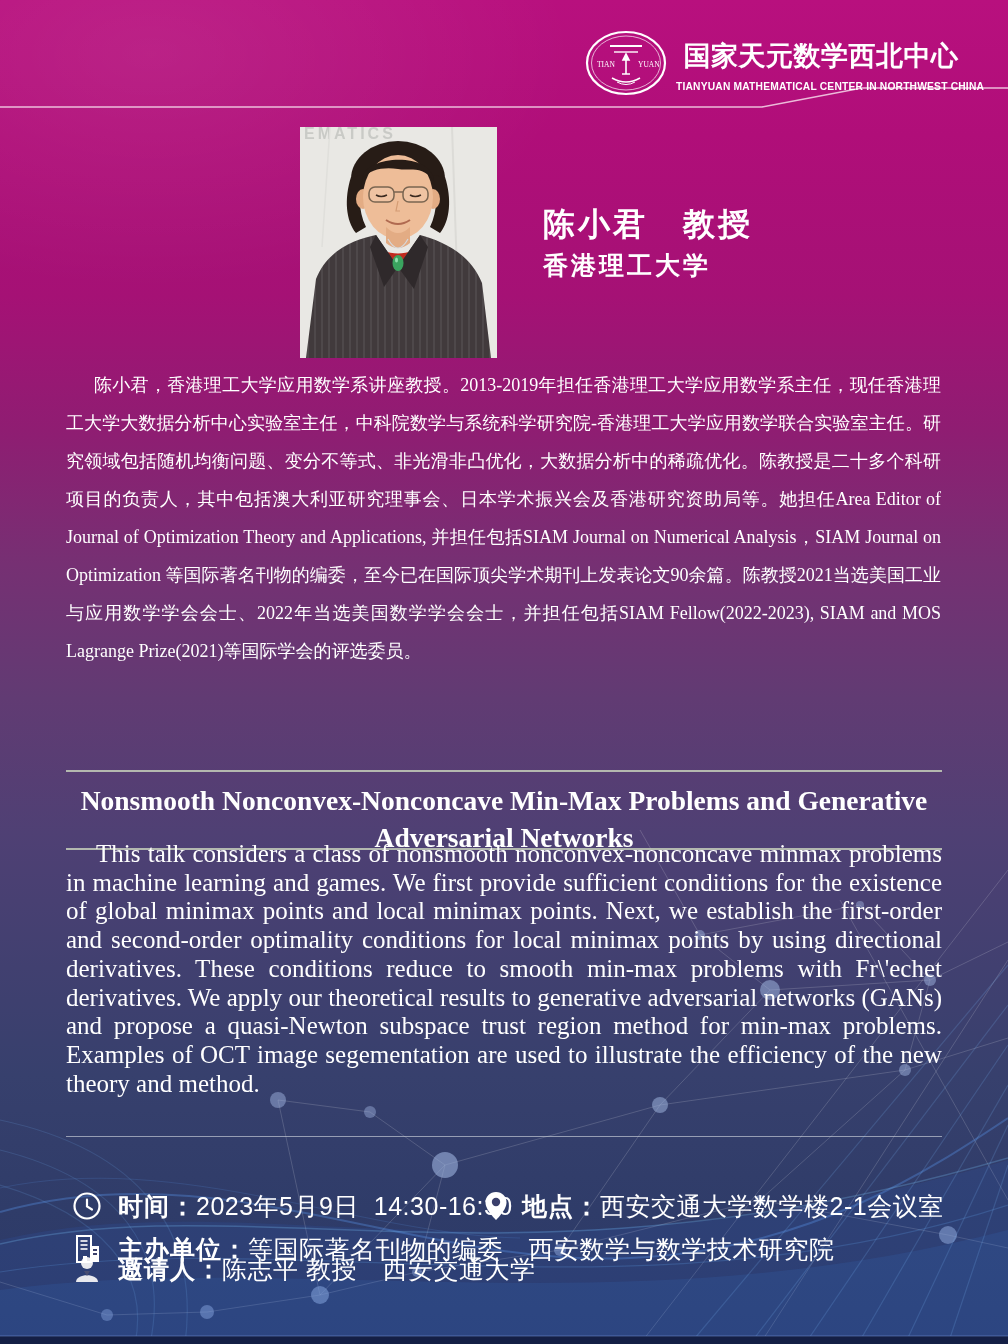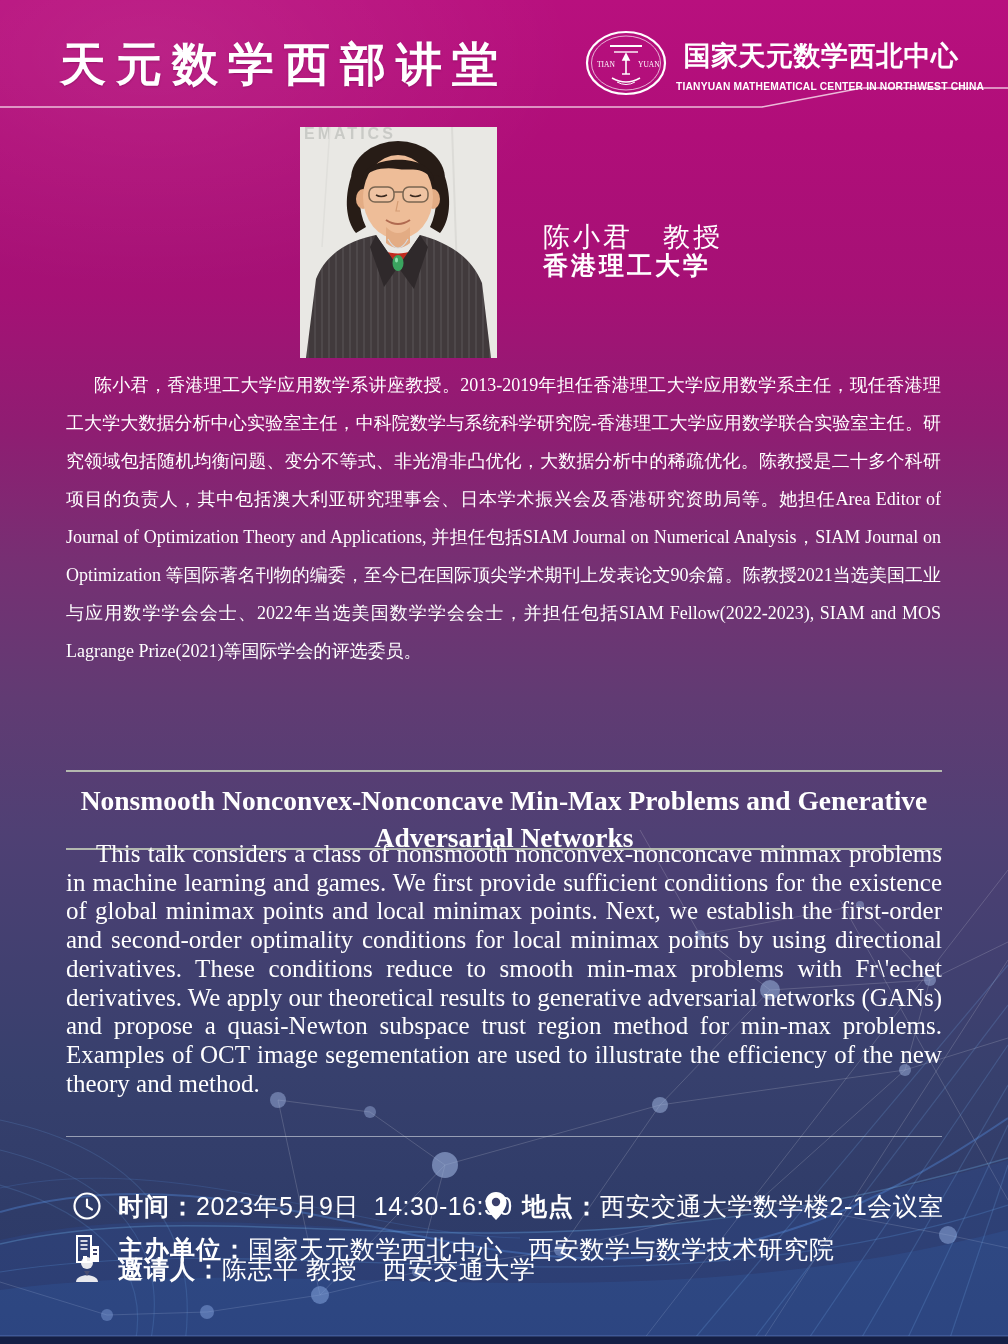--- a/index.html
+++ b/index.html
@@ -22,21 +22,21 @@
     font-weight:700;font-size:46px;letter-spacing:10px;color:#ffffff;
     text-shadow:0 1px 2px rgba(90,0,60,0.35);
   }
   .logo-svg{left:584px;top:26px;width:84px;height:74px;}
   .center-names{left:676px;top:38px;width:290px;text-align:center;}
   .center-name-cn{font-size:27px;font-weight:700;letter-spacing:0.5px;transform:scaleX(1.0);transform-origin:left;white-space:nowrap;}
   .center-name-en{font-size:10.8px;font-weight:700;letter-spacing:0.2px;margin-top:6px;transform:scaleX(0.95);transform-origin:left;white-space:nowrap;}
 
   
   .photo-svg{left:300px;top:127px;width:197px;height:231px;}
-  .speaker-name{left:543px;top:203px;font-size:27px;font-weight:400;letter-spacing:3px;white-space:pre-wrap;margin-top:16px;}
+  .speaker-name{left:543px;top:203px;font-size:32px;font-weight:700;letter-spacing:3px;white-space:pre-wrap;}
   .speaker-affiliation{left:543px;top:249px;font-size:25px;font-weight:700;letter-spacing:3px;}
 
   
   .bio{
     left:66px;top:366px;width:875px;margin:0;
     font-family:"Liberation Serif","DejaVu Serif",serif;
     font-size:18px;line-height:38px;text-align:justify;text-indent:28px;
   }
 
   
@@ -126,21 +126,20 @@
     </g>
     <g stroke="rgba(110,170,240,0.18)" fill="none" stroke-width="1.2">
       <path d="M0,1150 C120,1180 170,1250 150,1344"></path>
       <path d="M0,1185 C100,1215 150,1270 135,1344"></path>
       <path d="M0,1120 C140,1150 200,1230 185,1344"></path>
     </g>
     <rect x="0" y="1336" width="1008" height="8" fill="#141f45"></rect>
     <line x1="0" y1="1336" x2="1008" y2="1336" stroke="rgba(130,160,230,0.45)" stroke-width="1"></line>
   </svg>
 
-  <div class="series-title">天元数学西部讲堂</div>
 
   <svg class="logo-svg" viewBox="0 0 84 74" xmlns="http://www.w3.org/2000/svg">
     <ellipse cx="42" cy="37" rx="39" ry="31" fill="none" stroke="#ffffff" stroke-width="2.2"></ellipse>
     <ellipse cx="42" cy="37" rx="34.5" ry="27" fill="none" stroke="#ffffff" stroke-width="0.8" opacity="0.85"></ellipse>
     <line x1="26" y1="20" x2="58" y2="20" stroke="#ffffff" stroke-width="2"></line>
     <line x1="30" y1="26" x2="54" y2="26" stroke="#ffffff" stroke-width="1.4"></line>
     <path d="M42,28 L42,48 M38,48 L46,48 M39,34 L45,34 L42,28 Z" stroke="#ffffff" stroke-width="1.6" fill="#ffffff"></path>
     <path d="M28,52 Q42,60 56,52" stroke="#ffffff" stroke-width="1.6" fill="none"></path>
     <path d="M33,56 Q42,61 51,56" stroke="#ffffff" stroke-width="1" fill="none"></path>
     <text x="13" y="41" font-size="7.5" fill="#ffffff" font-family="Liberation Serif, serif">TIAN</text>
@@ -246,16 +245,16 @@
       <rect x="5" y="2" width="14" height="26" fill="none" stroke="#ffffff" stroke-width="2"></rect>
       <line x1="8.5" y1="7" x2="15.5" y2="7" stroke="#ffffff" stroke-width="1.6"></line>
       <line x1="8.5" y1="11" x2="15.5" y2="11" stroke="#ffffff" stroke-width="1.6"></line>
       <line x1="8.5" y1="15" x2="15.5" y2="15" stroke="#ffffff" stroke-width="1.6"></line>
       <rect x="19" y="12" width="8" height="16" fill="#ffffff"></rect>
       <rect x="21" y="15" width="4" height="2" fill="#3a3f6b"></rect>
       <rect x="21" y="19" width="4" height="2" fill="#3a3f6b"></rect>
       <rect x="11" y="22" width="4" height="6" fill="#ffffff"></rect>
     </svg>
     <span class="info-label">主办单位：</span>
-    <span class="info-value">国家天元数学西北中心　西安数学与数学技术研究院</span>
+    <span class="info-value">等国际著名刊物的编委　西安数学与数学技术研究院</span>
   </div>
 
 </div>
 
 </body></html>

